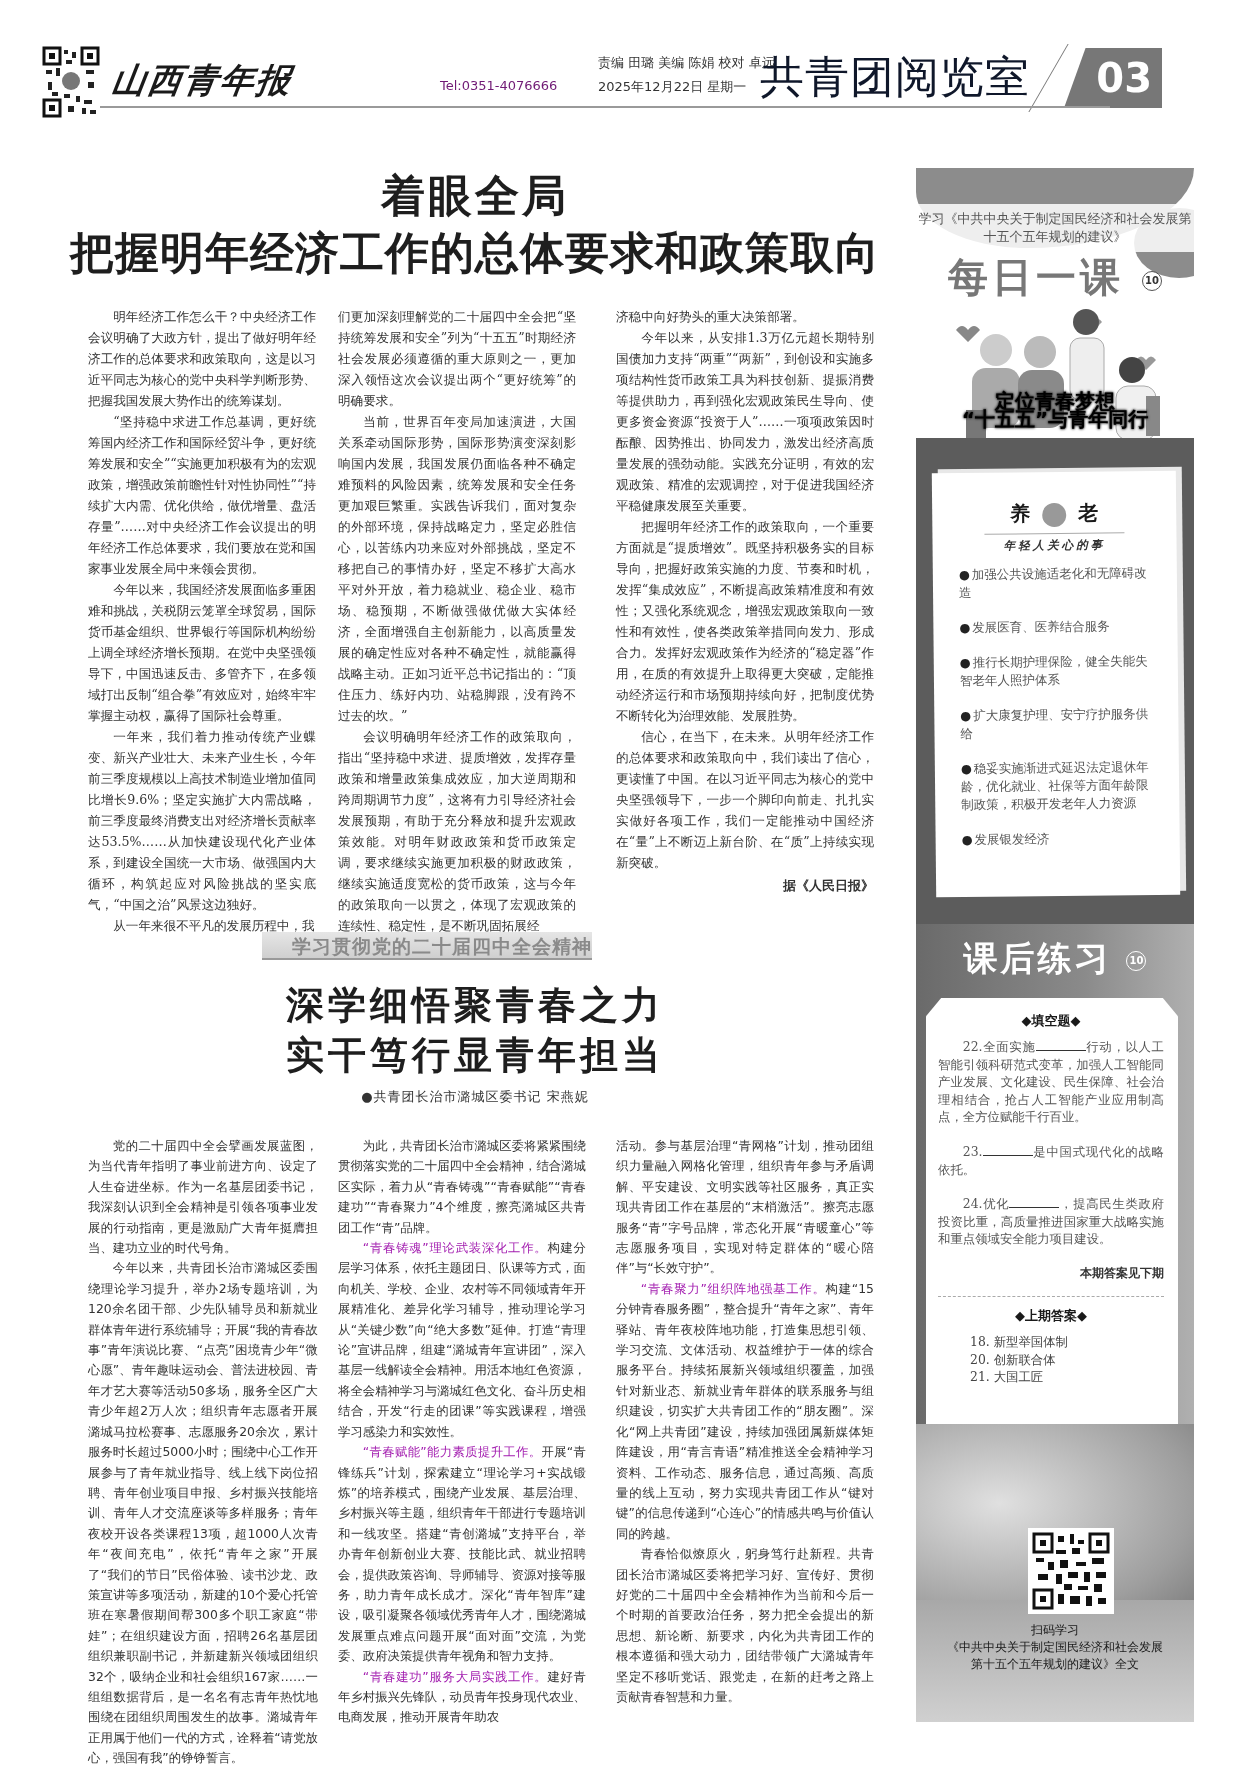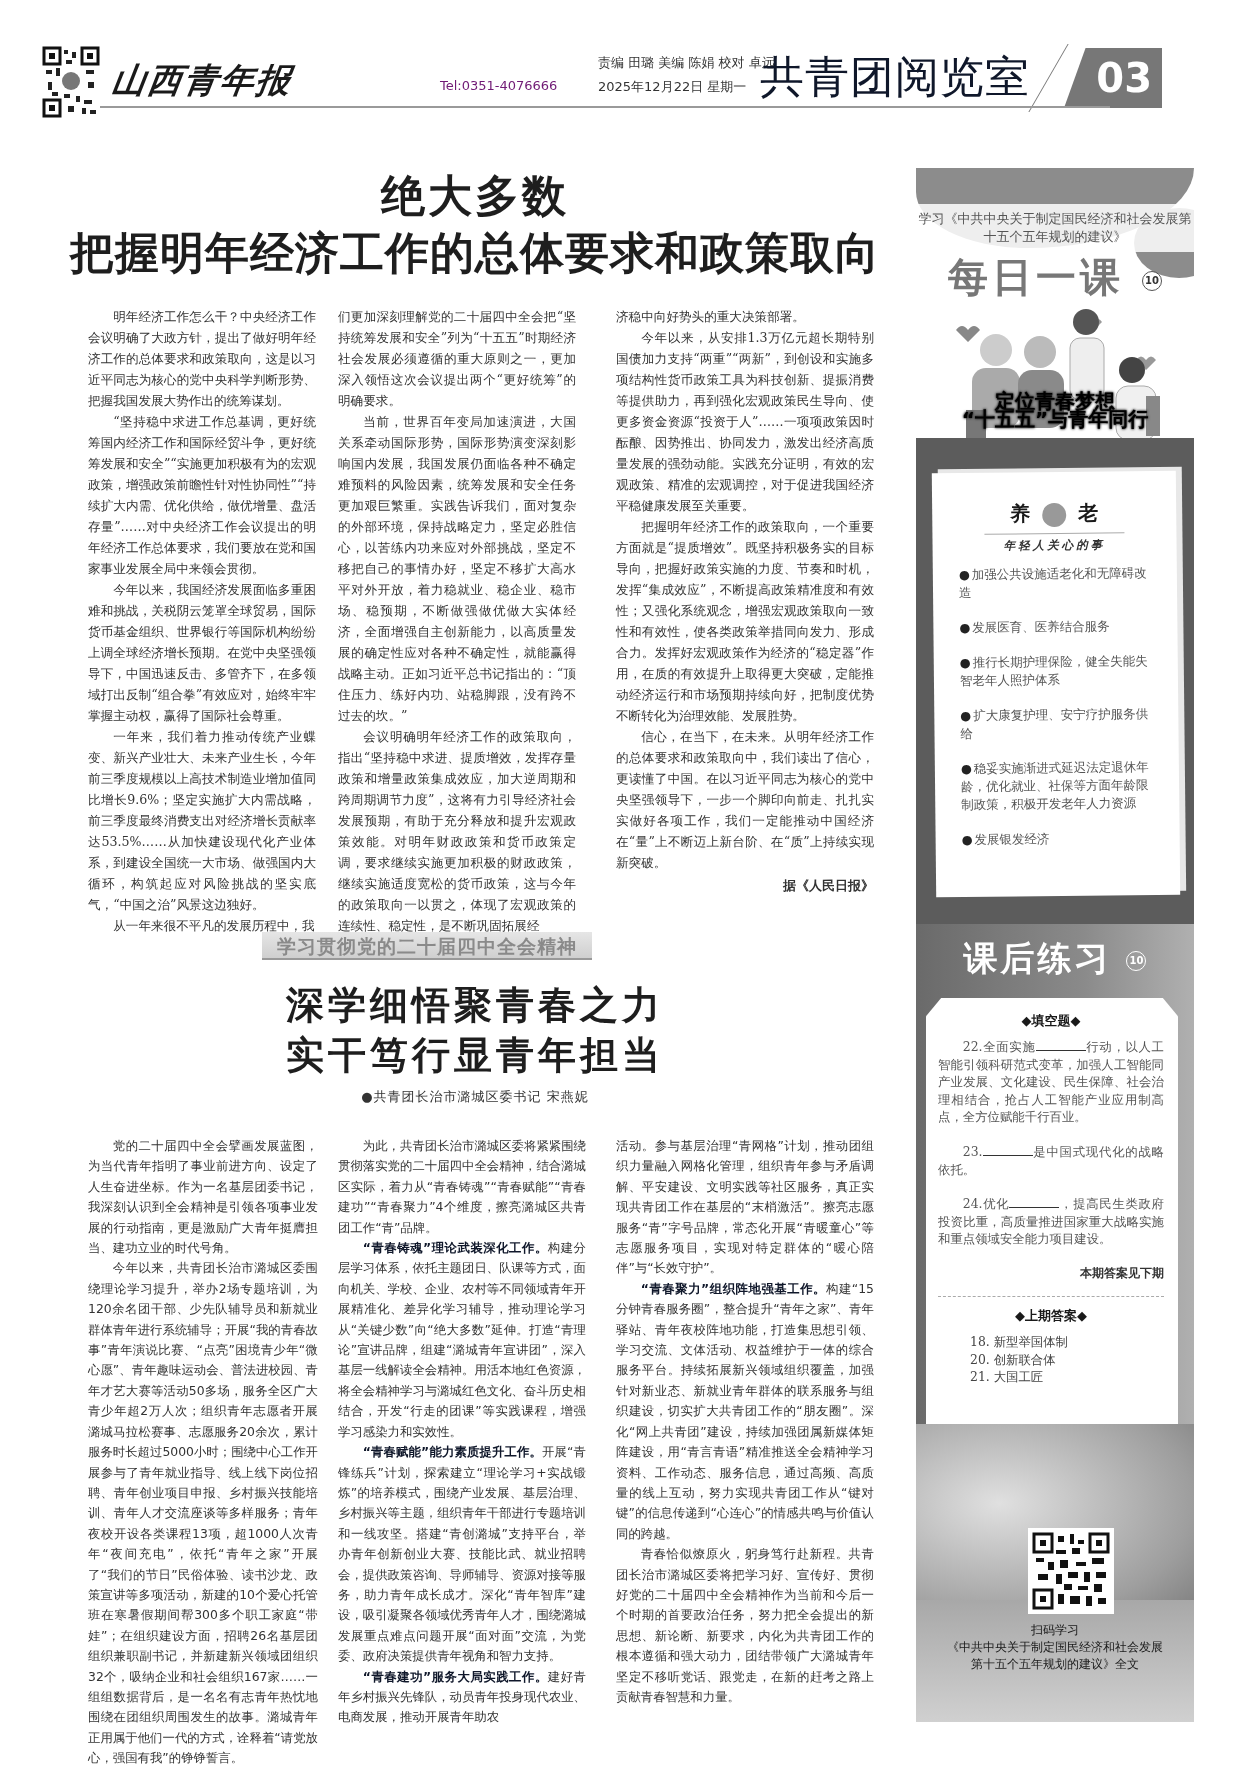--- a/index.html
+++ b/index.html
@@ -25,27 +25,27 @@
 
   .col { position: absolute; font-size: 12.6px; line-height: 21px; text-align: justify; color: #333; }
   .col p { text-indent: 2em; }
   .col p.noindent { text-indent: 0; }
   .a1-c1 { left: 88px; top: 306px; width: 228px; }
   .a1-c2 { left: 338px; top: 306px; width: 238px; }
   .a1-c3 { left: 616px; top: 306px; width: 258px; }
   .source { text-align: right; font-family: "DejaVu Sans", sans-serif; font-weight: bold; font-size: 13px; margin-top: 2px; }
 
   
-  .a2-banner { position: absolute; left: 262px; top: 932px; width: 330px; height: 28px; background: linear-gradient(#e6e6e6, #cfcfcf); border-bottom: 2px solid #999; font-family: "DejaVu Sans", sans-serif; font-weight: bold; font-size: 19px; color: #8a8a8a; line-height: 28px; text-align: center; letter-spacing: 1px; }
+  .a2-banner { position: absolute; left: 262px; top: 932px; width: 330px; height: 28px; background: linear-gradient(#e6e6e6, #cfcfcf); border-bottom: 2px solid #999; font-family: "DejaVu Sans", sans-serif; font-weight: bold; font-size: 19px; color: #8a8a8a; line-height: 28px; text-align: right; letter-spacing: 1px; }
   .a2-title { position: absolute; left: 60px; top: 980px; width: 830px; text-align: center; font-family: "DejaVu Sans", sans-serif; font-weight: bold; color: #1e1e1e; font-size: 38px; line-height: 50px; letter-spacing: 4px; }
   .a2-byline { position: absolute; left: 60px; top: 1088px; width: 830px; text-align: center; font-family: "DejaVu Sans", sans-serif; font-size: 13px; color: #333; letter-spacing: 1px; }
   .a2-c1 { left: 88px; top: 1136px; width: 230px; font-family: "DejaVu Sans", sans-serif; font-size: 12.4px; line-height: 20.4px; }
   .a2-c2 { left: 338px; top: 1136px; width: 248px; font-family: "DejaVu Sans", sans-serif; font-size: 12.4px; line-height: 20.4px; }
   .a2-c3 { left: 616px; top: 1136px; width: 258px; font-family: "DejaVu Sans", sans-serif; font-size: 12.4px; line-height: 20.4px; }
-  .lead { font-weight: bold; color: #0f172a; }
+  .lead { font-weight: normal; color: #a21caf; }
 
   
   .side-top { position: absolute; left: 916px; top: 168px; width: 278px; height: 270px; background: #ffffff; overflow: hidden; }
   .side-top .wave-l { position: absolute; left: 0; top: 0; width: 278px; height: 80px; background: #8c8c8c; border-radius: 0 0 60% 40% / 0 0 100% 70%; }
   .side-top .wave-r { position: absolute; right: -30px; top: 40px; width: 90px; height: 70px; background: #8c8c8c; border-radius: 50%; }
   .side-top .cap { position: absolute; left: 0; top: 36px; width: 278px; text-align: center; font-family: "DejaVu Sans", sans-serif; font-size: 13px; line-height: 18px; color: #555; background: rgba(255,255,255,0.85); padding: 6px 0; }
   .side-top .lesson { position: absolute; left: 0; top: 82px; width: 278px; text-align: center; font-family: "DejaVu Serif", serif; font-weight: bold; font-size: 40px; color: #777; letter-spacing: 4px; }
   .circ-num { display: inline-block; width: 20px; height: 20px; border: 1.5px solid #555; border-radius: 50%; font-family: "DejaVu Sans", sans-serif; font-size: 10px; line-height: 17px; text-align: center; color: #333; vertical-align: middle; letter-spacing: 0; }
   .illus { position: absolute; left: 20px; top: 132px; width: 240px; height: 140px; }
   .illus-caption { position: absolute; left: 0; top: 224px; width: 278px; text-align: center; font-family: "DejaVu Sans", sans-serif; font-weight: bold; font-size: 20px; line-height: 18px; color: #000000; text-shadow: 0 0 3px #222, 0 0 2px #222; }
@@ -111,21 +111,21 @@
   <div class="mast-editors">责编 田璐 美编 陈娟 校对 卓远</div>
   <div class="mast-tel">Tel:0351-4076666</div>
   <div class="mast-date">2025年12月22日 星期一</div>
   <div class="mast-section">共青团阅览室</div>
   <div class="mast-slash"></div>
   <div class="mast-page">03</div>
   <div class="mast-rule"></div>
 </div>
 
 <div class="a1-title">
-  <div class="l1">绝大多数</div>
+  <div class="l1">着眼全局</div>
   <div class="l2">把握明年经济工作的总体要求和政策取向</div>
 </div>
 
 <div class="col a1-c1">
   <p>明年经济工作怎么干？中央经济工作会议明确了大政方针，提出了做好明年经济工作的总体要求和政策取向，这是以习近平同志为核心的党中央科学判断形势、把握我国发展大势作出的统筹谋划。</p>
   <p>“坚持稳中求进工作总基调，更好统筹国内经济工作和国际经贸斗争，更好统筹发展和安全”“实施更加积极有为的宏观政策，增强政策前瞻性针对性协同性”“持续扩大内需、优化供给，做优增量、盘活存量”……对中央经济工作会议提出的明年经济工作总体要求，我们要放在党和国家事业发展全局中来领会贯彻。</p>
   <p>今年以来，我国经济发展面临多重困难和挑战，关税阴云笼罩全球贸易，国际货币基金组织、世界银行等国际机构纷纷上调全球经济增长预期。在党中央坚强领导下，中国迅速反击、多管齐下，在多领域打出反制“组合拳”有效应对，始终牢牢掌握主动权，赢得了国际社会尊重。</p>
   <p>一年来，我们着力推动传统产业蝶变、新兴产业壮大、未来产业生长，今年前三季度规模以上高技术制造业增加值同比增长9.6%；坚定实施扩大内需战略，前三季度最终消费支出对经济增长贡献率达53.5%……从加快建设现代化产业体系，到建设全国统一大市场、做强国内大循环，构筑起应对风险挑战的坚实底气，“中国之治”风景这边独好。</p>
   <p>从一年来很不平凡的发展历程中，我</p>
 </div>

